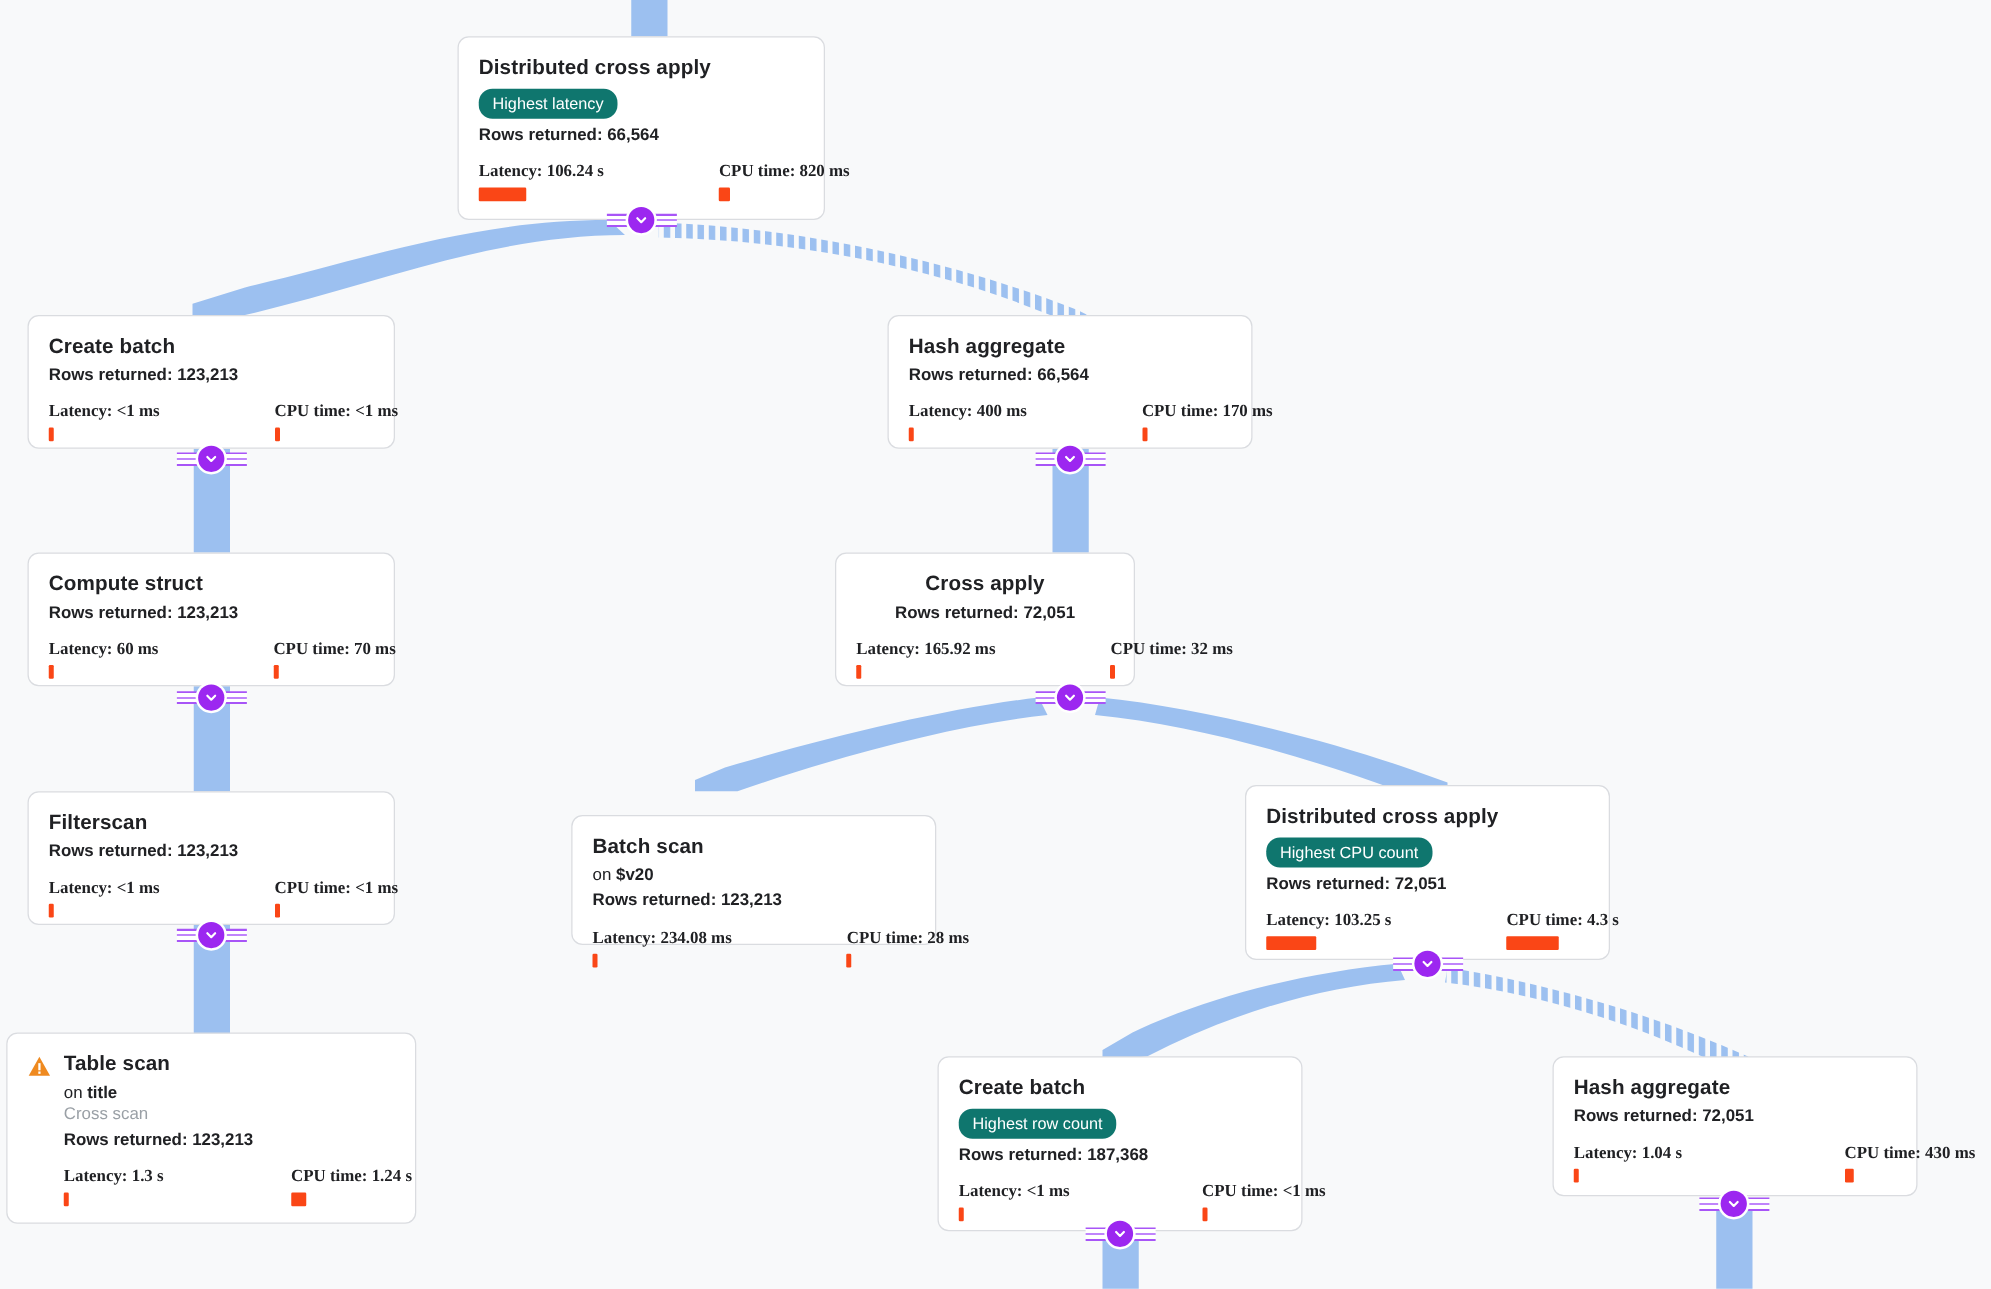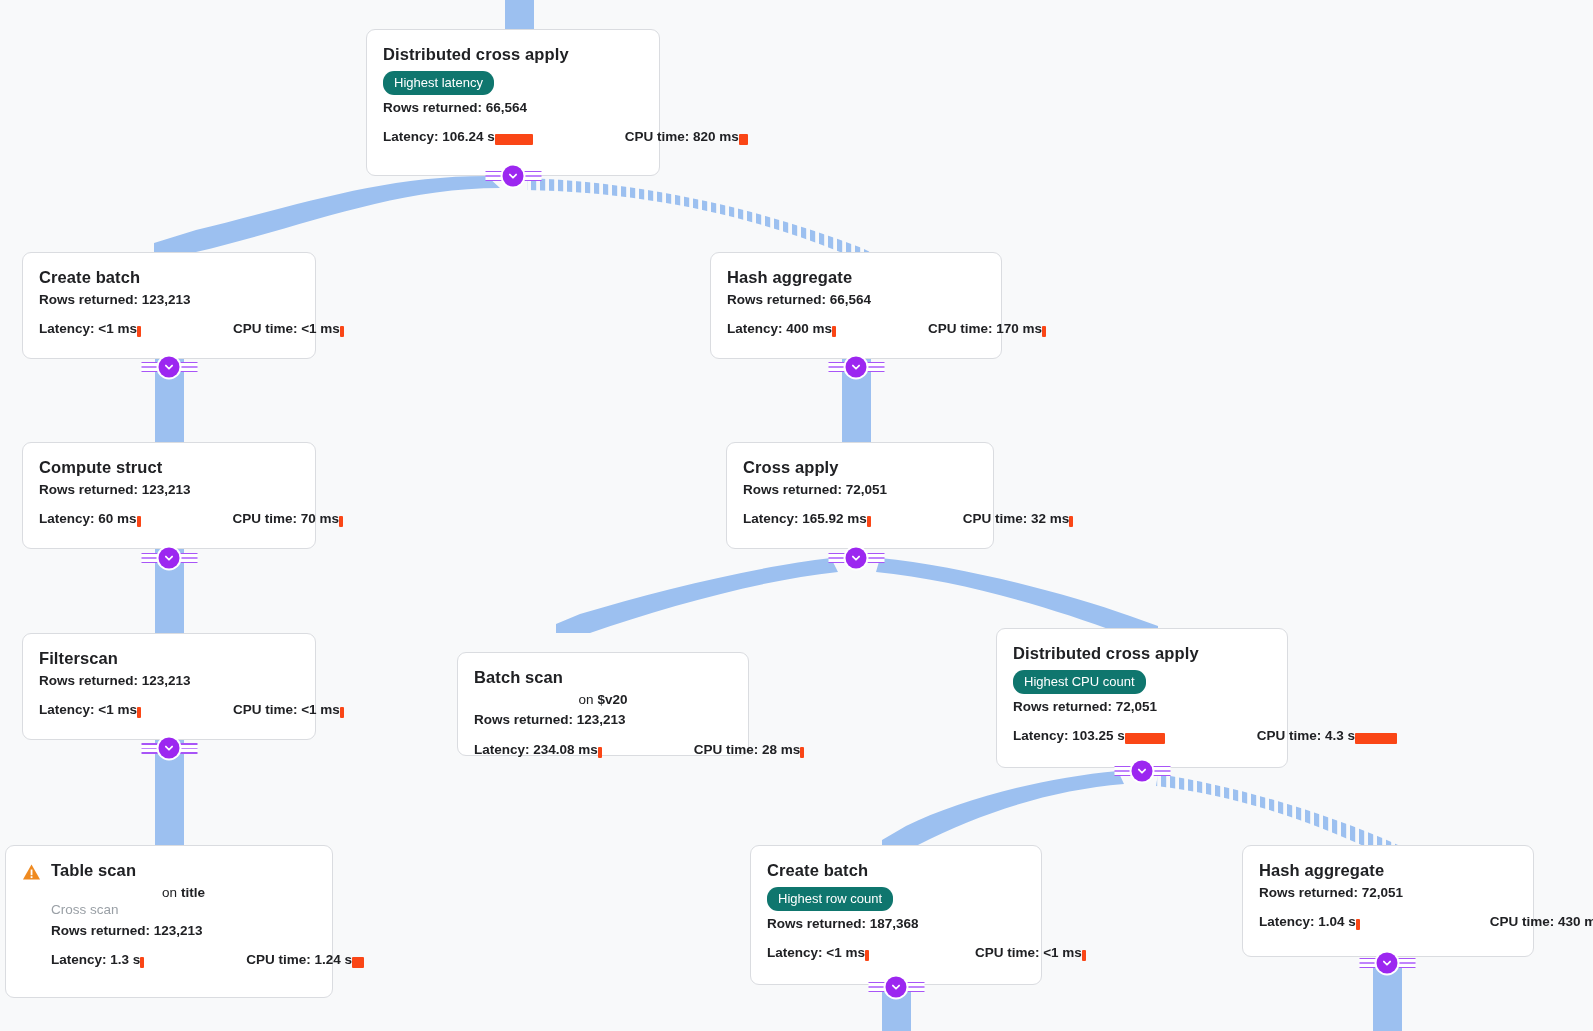--- a/index.html
+++ b/index.html
@@ -25,40 +25,40 @@
   }
   .node-inner{display:flex;gap:10px;align-items:flex-start;}
   .warn-wrap{flex:0 0 auto;padding-top:3px;}
   .node-body{flex:1 1 auto;min-width:0;}
 
   .node-title{
     font-size:16.5px;font-weight:bold;color:#202124;
     line-height:1.25;letter-spacing:.1px;
   }
   .subtitle{
-    font-size:13.5px;color:#202124;line-height:1.3;margin-top:3px;text-align:center;
+    font-size:13.5px;color:#202124;line-height:1.3;margin-top:3px;
   }
   .subtitle b{font-weight:bold;}
   .subnote{
     font-size:13.5px;color:#9aa0a6;line-height:1.3;
   }
   .rows{
     font-size:13.5px;font-weight:bold;color:#202124;
     line-height:1.3;margin-top:3px;
   }
   .badge{
     display:inline-block;
     background:#0f766e;color:#ffffff;
     font-size:13px;line-height:1;
     padding:5px 11px 6px 11px;
     border-radius:11px;
     margin-top:6px;margin-bottom:1px;
   }
   .metrics{display:flex;margin-top:13px;}
-  .metric{display:flex;flex-direction:row;}
+  .metric{display:flex;flex-direction:column;font-family:Liberation Serif, serif;}
   .metric-label{
     font-size:13.5px;font-weight:bold;color:#202124;line-height:1.2;
     white-space:nowrap;
   }
   .metric-bar{
     height:11px;background:#fa4616;margin-top:5px;border-radius:1px;
   }
 
   
   .collapser{
@@ -202,21 +202,21 @@
                 <div class="metric-bar" style="width: 4px;"></div>
               </div>
               <div class="metric">
                 <div class="metric-label">CPU time: 70 ms</div>
                 <div class="metric-bar" style="width: 4px;"></div>
               </div>
             </div>
           </div>
         </div>
       </div>
-      <div class="node" style="left: 726px; top: 442px; width: 268px; height: 107px;">
+      <div class="node" style="left: 668px; top: 442px; width: 240px; height: 107px; text-align: center;">
         <div class="node-inner">
           <div class="node-body">
             <div class="node-title">Cross apply</div>
             <div class="rows">Rows returned: 72,051</div>
             <div class="metrics">
               <div class="metric" style="margin-right: 92px;">
                 <div class="metric-label">Latency: 165.92 ms</div>
                 <div class="metric-bar" style="width: 4px;"></div>
               </div>
               <div class="metric">
@@ -276,21 +276,21 @@
                 <div class="metric-bar" style="width: 40px;"></div>
               </div>
               <div class="metric">
                 <div class="metric-label">CPU time: 4.3 s</div>
                 <div class="metric-bar" style="width: 42px;"></div>
               </div>
             </div>
           </div>
         </div>
       </div>
-      <div class="node" style="left: 5px; top: 845px; width: 328px; height: 153px;">
+      <div class="node" style="left: 5px; top: 826px; width: 328px; height: 153px;">
         <div class="node-inner">
           <span class="warn-wrap"><svg width="19" height="18" viewBox="0 0 20 18">
               <path d="M10 1 L19 17 L1 17 Z" fill="#ef8a20"></path>
               <rect x="9.1" y="6.4" width="1.9" height="6" fill="#ffffff"></rect>
               <rect x="9.1" y="13.4" width="1.9" height="2" fill="#ffffff"></rect>
             </svg></span>
           <div class="node-body">
             <div class="node-title">Table scan</div>
             <div class="subtitle"><span>on</span> <b>title</b></div>
             <div class="subnote">Cross scan</div>

